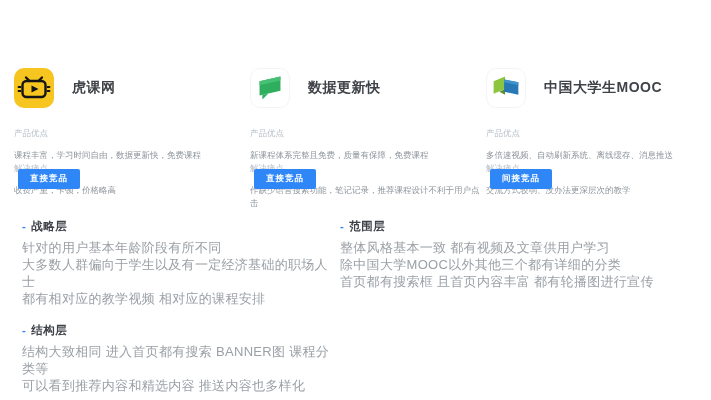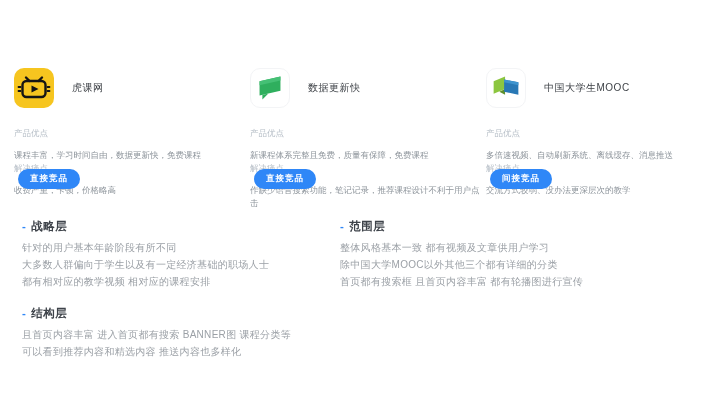--- a/index.html
+++ b/index.html
@@ -12,41 +12,41 @@
   .card.c0{left:14px;}
   .card.c1{left:250px;}
   .card.c2{left:486px;}
   .card-head{display:flex;align-items:center;gap:18px;height:40px;}
   .app-icon{
     width:40px;height:40px;border-radius:10px;flex:0 0 auto;
     display:flex;align-items:center;justify-content:center;box-sizing:border-box;
   }
   .app-icon.huke{background:#F6C51F;}
   .app-icon.tile{background:#ffffff;border:1px solid #f3f4f6;}
-  .app-name{font-size:10px;font-weight:normal;color:#3F4348;letter-spacing:0.5px;}
+  .app-name{font-size:14px;font-weight:bold;color:#3F4348;letter-spacing:0.5px;}
   .row{display:flex;gap:8px;font-size:8.5px;line-height:1.6;flex-direction:column;}
   .row.pros{margin-top:19px;}
   .row.pains{}
   .lbl{color:#B5BDC6;white-space:nowrap;flex:0 0 auto;}
   .val{color:#8D949B;flex:1;}
   .badge{
     position:absolute;left:4px;top:101px;display:inline-block;
     background:#2F87F7;color:#ffffff;font-size:8.5px;font-weight:bold;
-    padding:4px 12px;border-radius:10px;letter-spacing:1px;cursor:pointer;
+    padding:4px 12px;border-radius:2px;letter-spacing:1px;cursor:pointer;
   }
   
   .analysis{
     position:absolute;left:22px;top:219px;width:672px;
     display:grid;grid-template-columns:318px 1fr;row-gap:16px;align-items:start;
   }
   .sec-title{
     margin:0 0 5px 0;font-size:11.5px;font-weight:bold;color:#3E434A;letter-spacing:0.5px;
   }
   .dash{color:#2F87F7;font-weight:bold;margin-right:5px;}
-  .line{margin:0;font-size:10px;line-height:17px;color:#9BA0A6;letter-spacing:0.3px;}
+  .line{margin:0;font-size:13px;line-height:17px;color:#9BA0A6;letter-spacing:0.3px;}
 </style>
 </head>
 <body>
 
 <div class="page">
 
   <div class="card c0">
     <div class="card-head">
       <div class="app-icon huke">
         <svg width="40" height="40" viewBox="0 0 40 40">
@@ -125,19 +125,19 @@
 
     <section>
       <h3 class="sec-title"><span class="dash">-</span><span>范围层</span></h3>
       <p class="line">整体风格基本一致 都有视频及文章供用户学习</p>
       <p class="line">除中国大学MOOC以外其他三个都有详细的分类</p>
       <p class="line">首页都有搜索框  且首页内容丰富 都有轮播图进行宣传</p>
     </section>
 
     <section>
       <h3 class="sec-title"><span class="dash">-</span><span>结构层</span></h3>
-      <p class="line">且首页内容丰富 进入首页都有搜索 BANNER图 课程分类等</p>
+      <p class="line">结构大致相同 进入首页都有搜索 BANNER图 课程分类等</p>
       <p class="line">可以看到推荐内容和精选内容 推送内容也多样化</p>
     </section>
 
 
   </div>
 </div>
 
 </body></html>

